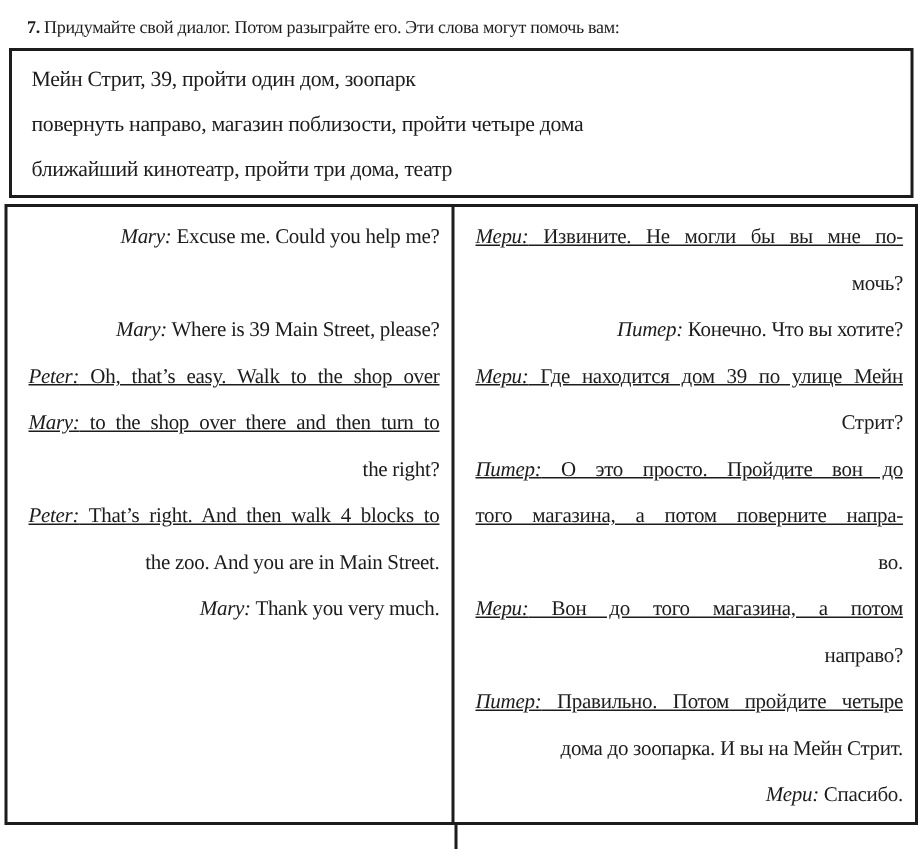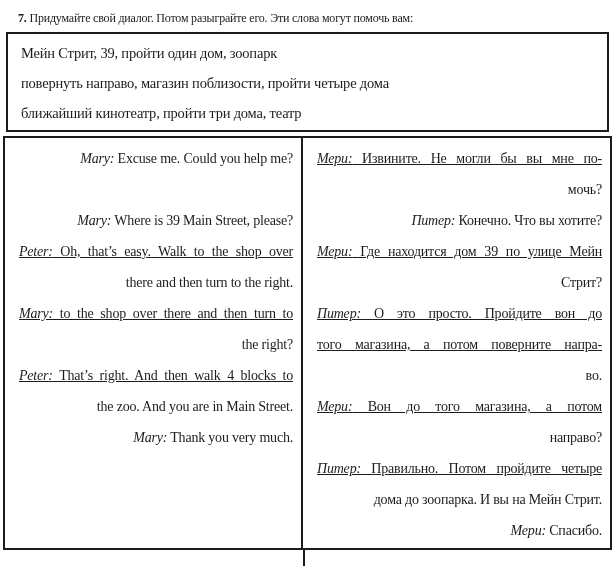--- a/index.html
+++ b/index.html
@@ -73,21 +73,20 @@
     <div class="line">ближайший кинотеатр, пройти три дома, театр</div>
   </div>
 
   <div class="dialog-table">
 
     <div class="col col-left">
       <div class="dline"><i>Mary:</i><span> Excuse me. Could you help me?</span></div>
       <div class="dline"><span></span></div>
       <div class="dline"><i>Mary:</i><span> Where is 39 Main Street, please?</span></div>
       <div class="dline j"><i>Peter:</i><span> Oh, that’s easy. Walk to the shop over</span></div>
-      <div class="dline"><span>there and then turn to the right.</span></div>
       <div class="dline j"><i>Mary:</i><span> to the shop over there and then turn to</span></div>
       <div class="dline"><span>the right?</span></div>
       <div class="dline j"><i>Peter:</i><span> That’s right. And then walk 4 blocks to</span></div>
       <div class="dline"><span>the zoo. And you are in Main Street.</span></div>
       <div class="dline"><i>Mary:</i><span> Thank you very much.</span></div>
     </div>
 
     <div class="col col-right">
       <div class="dline j"><i>Мери:</i><span> Извините. Не могли бы вы мне по-</span></div>
       <div class="dline"><span>мочь?</span></div>

